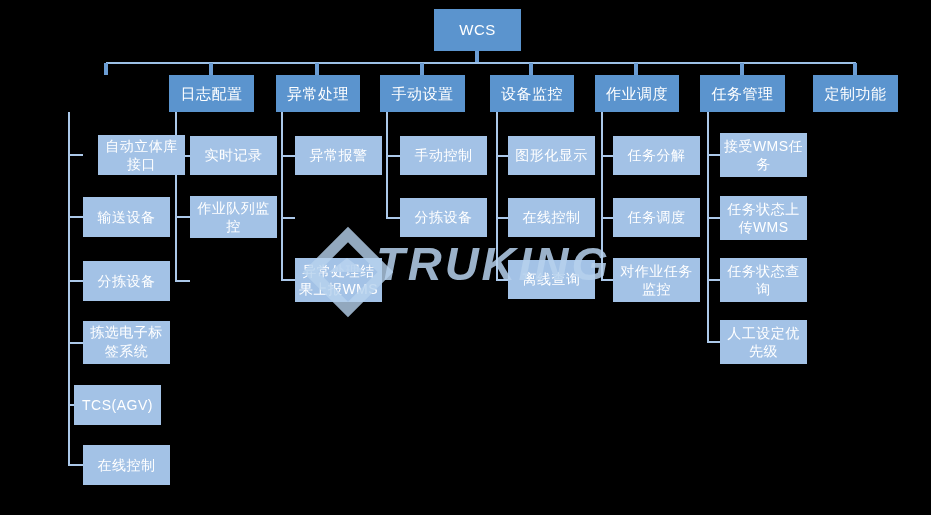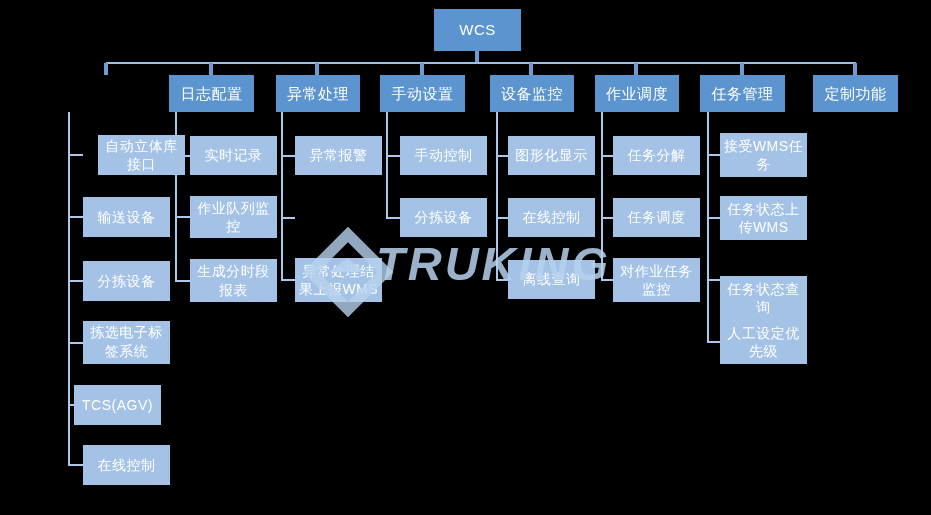--- a/index.html
+++ b/index.html
@@ -122,21 +122,20 @@
     <div class="hstub" style="left: 68px; top: 464px; width: 15px; height: 2px;"></div>
     <div class="node box-child" style="left: 83px; top: 445px; width: 87px; height: 40px;">在线控制</div>
     <div class="drop" style="left: 209px; top: 63px; width: 4px; height: 12px;"></div>
     <div class="node box-l2" style="left: 169px; top: 75px; width: 85px; height: 37px;">日志配置</div>
     <div class="vline" style="left: 175px; top: 112px; width: 2px; height: 168.5px;"></div>
     <div class="hstub" style="left: 175px; top: 155px; width: 15px; height: 2px;"></div>
     <div class="node box-child" style="left: 190px; top: 136px; width: 87px; height: 39px;">实时记录</div>
     <div class="hstub" style="left: 175px; top: 216px; width: 15px; height: 2px;"></div>
     <div class="node box-child" style="left: 190px; top: 196px; width: 87px; height: 42px;">作业队列监控</div>
     <div class="hstub" style="left: 175px; top: 280px; width: 15px; height: 2px;"></div>
-    <div class="node box-child" style="left: 190px; top: 259px; width: 87px; height: 43px;">生成分时段报表</div>
     <div class="drop" style="left: 315px; top: 63px; width: 4px; height: 12px;"></div>
     <div class="node box-l2" style="left: 276px; top: 75px; width: 84px; height: 37px;">异常处理</div>
     <div class="vline" style="left: 281px; top: 112px; width: 2px; height: 168px;"></div>
     <div class="hstub" style="left: 281px; top: 155px; width: 14px; height: 2px;"></div>
     <div class="node box-child" style="left: 295px; top: 136px; width: 87px; height: 39px;">异常报警</div>
     <div class="hstub" style="left: 281px; top: 217px; width: 14px; height: 2px;"></div>
     <div class="hstub" style="left: 281px; top: 279px; width: 14px; height: 2px;"></div>
     <div class="node box-child" style="left: 295px; top: 258px; width: 87px; height: 44px;">异常处理结果上报WMS</div>
     <div class="drop" style="left: 420px; top: 63px; width: 4px; height: 12px;"></div>
     <div class="node box-l2" style="left: 380px; top: 75px; width: 85px; height: 37px;">手动设置</div>
@@ -164,18 +163,18 @@
     <div class="hstub" style="left: 601px; top: 279px; width: 12px; height: 2px;"></div>
     <div class="node box-child" style="left: 613px; top: 258px; width: 87px; height: 44px;">对作业任务监控</div>
     <div class="drop" style="left: 740px; top: 63px; width: 4px; height: 12px;"></div>
     <div class="node box-l2" style="left: 700px; top: 75px; width: 85px; height: 37px;">任务管理</div>
     <div class="vline" style="left: 707px; top: 112px; width: 2px; height: 230px;"></div>
     <div class="hstub" style="left: 707px; top: 154px; width: 13px; height: 2px;"></div>
     <div class="node box-child" style="left: 720px; top: 133px; width: 87px; height: 44px;">接受WMS任务</div>
     <div class="hstub" style="left: 707px; top: 217px; width: 13px; height: 2px;"></div>
     <div class="node box-child" style="left: 720px; top: 196px; width: 87px; height: 44px;">任务状态上传WMS</div>
     <div class="hstub" style="left: 707px; top: 279px; width: 13px; height: 2px;"></div>
-    <div class="node box-child" style="left: 720px; top: 258px; width: 87px; height: 44px; margin-top: 18px;">任务状态查询</div>
+    <div class="node box-child" style="left: 720px; top: 258px; width: 87px; height: 44px;">任务状态查询</div>
     <div class="hstub" style="left: 707px; top: 341px; width: 13px; height: 2px;"></div>
     <div class="node box-child" style="left: 720px; top: 320px; width: 87px; height: 44px;">人工设定优先级</div>
     <div class="drop" style="left: 853px; top: 63px; width: 4px; height: 12px;"></div>
     <div class="node box-l2" style="left: 813px; top: 75px; width: 85px; height: 37px;">定制功能</div>
   </div>
 
 </body></html>

